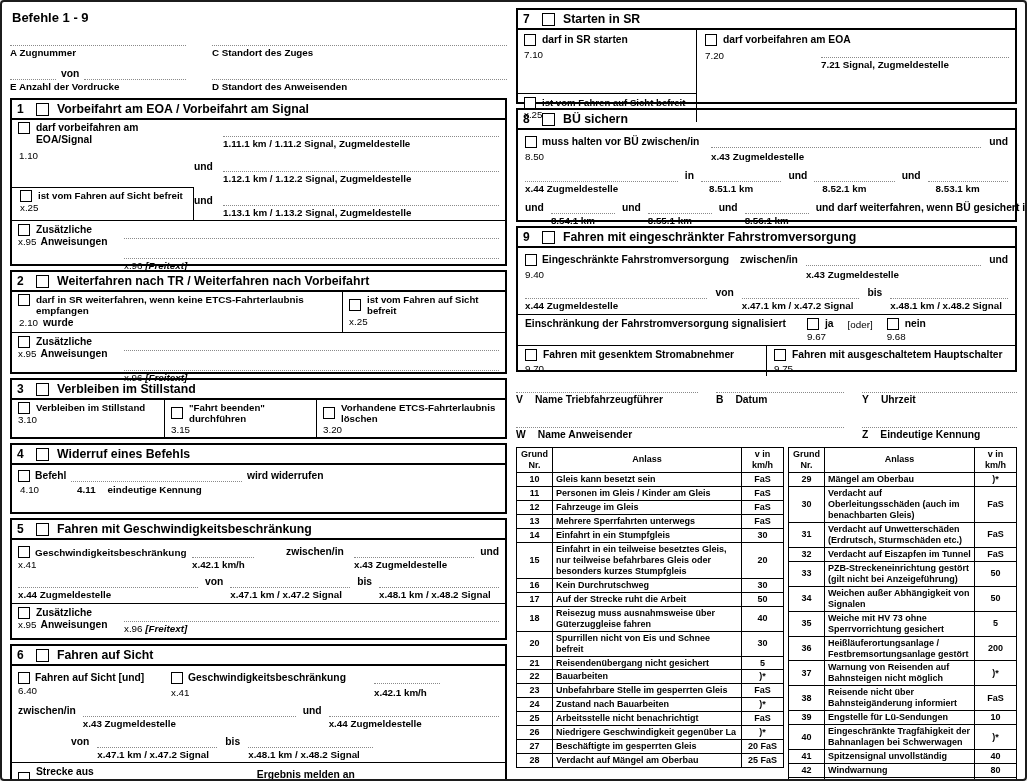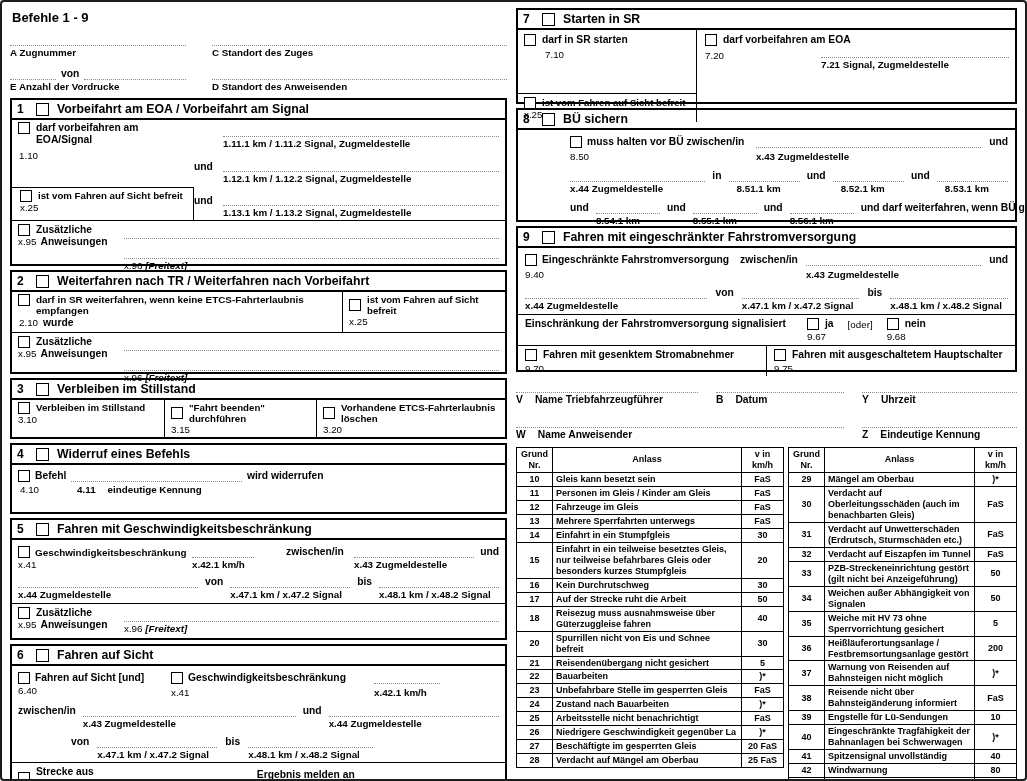--- a/index.html
+++ b/index.html
@@ -495,21 +495,21 @@
         <span class="cb"></span>
         <span class="stitle">Starten in SR</span>
         </div>
       <div class="split" style="height:100%;">
         <div style="width:178px;flex:none;display:flex;flex-direction:column;">
           <div style="padding:4px 5px 2px 6px;border-bottom:1.5px solid #000;flex:1;">
             <div class="cbline">
                 <span class="cb"></span>
               <span class="lbl">darf in SR starten</span>
               </div>
-            <div class="code" style="margin-top:3px;margin-left:21px;">7.10</div>
+            <div class="code" style="margin-top:3px;">7.10</div>
           </div>
           <div style="padding:3px 5px 2px 6px;">
             <div class="cbline">
                 <span class="cb"></span>
               <span class="lbl" style="font-size:9.6px;">ist vom Fahren auf Sicht befreit</span>
               </div>
             <div class="code">x.25</div>
           </div>
         </div>
         <div style="flex:1;padding:4px 6px 2px 8px;">
@@ -529,21 +529,21 @@
         </div>
       </div>
     </div>
 
     <div class="sec" style="height:114px;">
       <div class="sech">
           <span class="snum">8</span>
         <span class="cb"></span>
         <span class="stitle">BÜ sichern</span>
         </div>
-      <div style="padding:3px 7px 2px 24px;margin-left:28px;">
+      <div style="padding:3px 7px 2px 7px;">
         <div style="display:flex;gap:8px;">
           <div class="fg" style="width:178px;flex:none;">
             <div class="fl">
                 <span class="cb"></span>
               <span class="lbl">muss halten vor BÜ   zwischen/in</span>
               </div>
             <div class="fcn" style="margin-top:3px;">8.50</div>
             </div>
           <div class="fg" style="flex:1;">
               <div class="fl">

